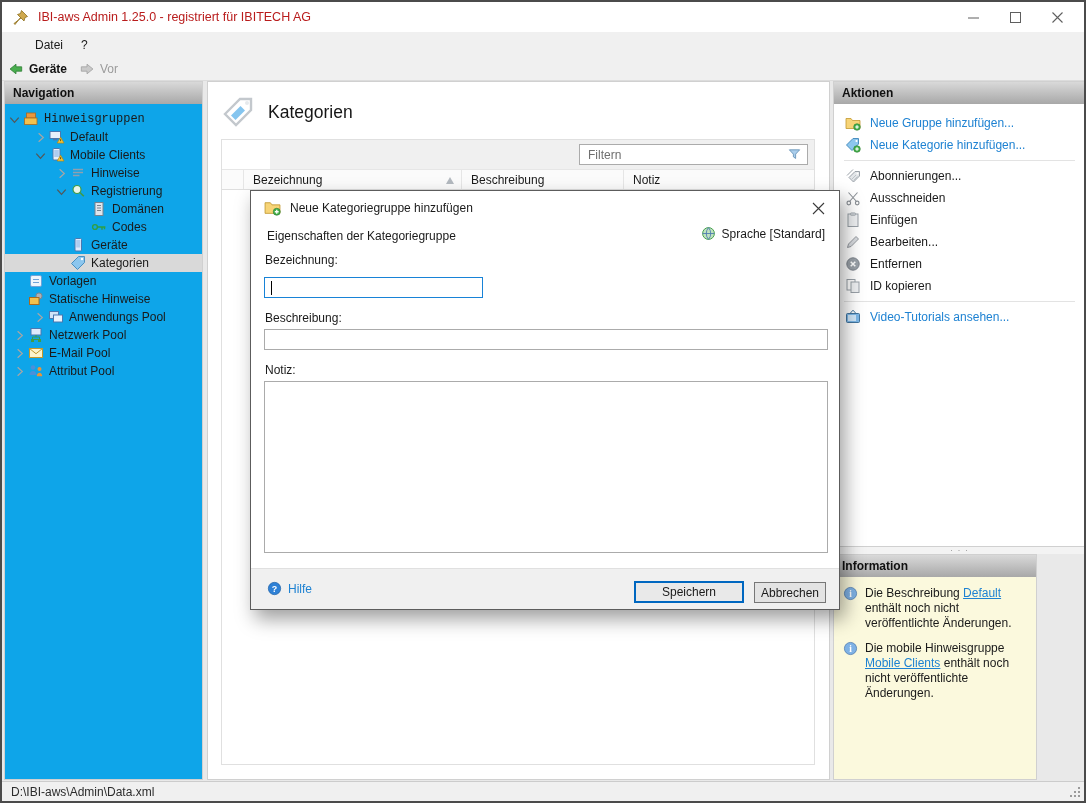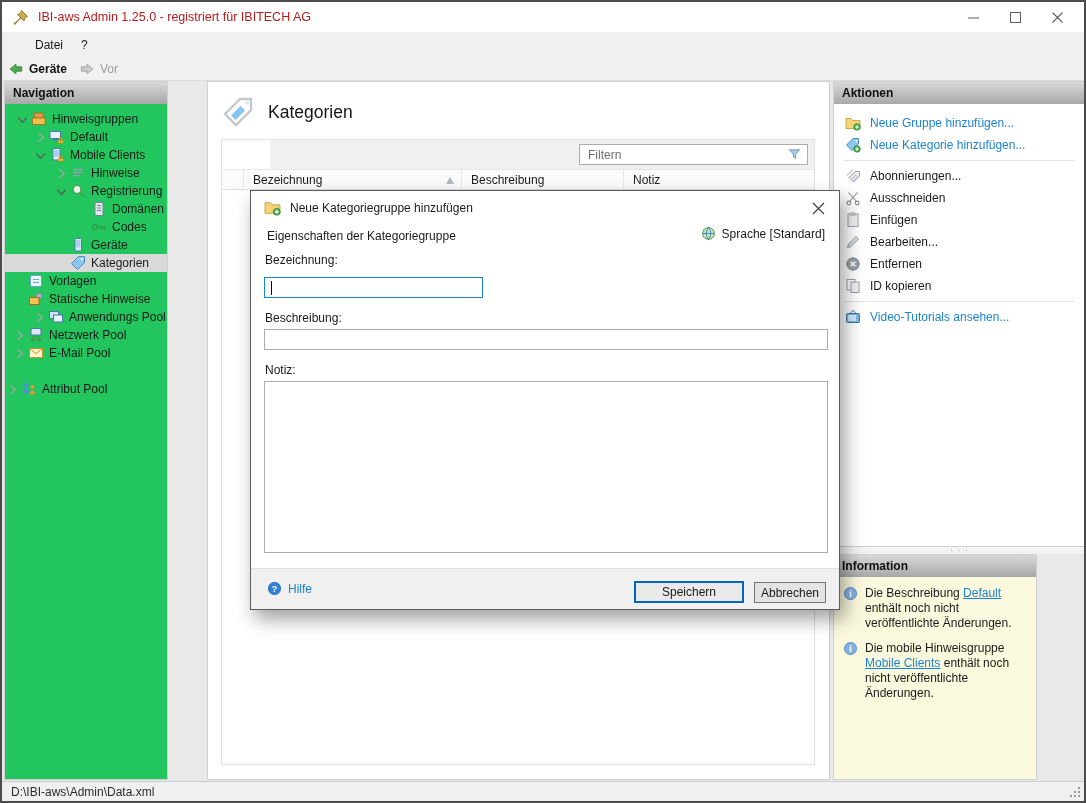--- a/index.html
+++ b/index.html
@@ -21,21 +21,21 @@
   .menu-item{padding:0 9px;height:100%;display:flex;align-items:center;}
   .toolbar{position:absolute;left:0;top:55px;right:0;height:24px;background:#f0f0f0;border-bottom:1px solid #dcdcdc;display:flex;align-items:center;padding-left:6px;}
   .tb-item{display:flex;align-items:center;gap:5px;margin-right:12px;}
   .tb-item .tbicon{width:16px;height:14px;}
   .tb-back-label{font-weight:bold;color:#111;}
   .tb-fwd-label{color:#9b9b9b;}
 
   
   .panel-header{height:22px;line-height:22px;padding-left:8px;font-weight:bold;color:#101010;
     background:linear-gradient(#d9d9d9,#a8a8a8);}
-  .nav-panel{position:absolute;left:2px;top:79px;width:164px;height:699px;background:#22c55e;border:1px solid #d0d0d0;}
+  .nav-panel{position:absolute;left:2px;top:79px;width:199px;height:699px;background:#0ea5e9;border:1px solid #d0d0d0;}
   .tree{padding-top:6px;}
   .trow{height:18px;display:flex;align-items:center;white-space:nowrap;cursor:default;}
   .trow.sel{background:#d9d9d9;}
   .chev{width:15px;height:15px;flex:none;display:inline-flex;}
   .ticon{width:16px;height:16px;flex:none;margin:0 5px 0 1px;display:inline-flex;}
 
   
   .content-panel{position:absolute;left:205px;top:79px;width:623px;height:699px;background:#fff;border:1px solid #d0d0d0;}
   .content-head{display:flex;align-items:center;gap:13px;padding:13px 0 0 13px;}
   .content-head .bigicon{width:34px;height:34px;flex:none;}
@@ -150,21 +150,21 @@
             <path d="M8 2.5v3H1.5v5H8v3L14.8 8z" fill="#c9c9c9" stroke="#9e9e9e" stroke-width="0.9"></path>
           </svg>
         </span>
       <span class="tb-fwd-label">Vor</span>
     </span>
   </div>
 
   <div class="nav-panel">
     <div class="panel-header">Navigation</div>
     <div class="tree" id="tree">
-        <div class="trow" style="padding-left: 10px;">
+        <div class="trow" style="padding-left: 2px; font-family: Liberation Mono, monospace;">
           <span class="chev">
             <svg viewBox="0 0 16 16">
               <path d="M3.5 6l4.5 5 4.5-5" fill="none" stroke="#555" stroke-width="1.3"></path>
             </svg>
           </span>
           <span class="ticon">
             <svg viewBox="0 0 16 16">
               <rect x="3.5" y="2" width="9" height="5" fill="#e8973f" stroke="#a96a1f" stroke-width="0.8"></rect>
               <rect x="1.5" y="7" width="12.5" height="6.5" fill="#f2c14e" stroke="#a96a1f" stroke-width="0.8"></rect>
             </svg>
@@ -327,21 +327,21 @@
             </svg>
           </span>
           <span class="ticon">
             <svg viewBox="0 0 16 16">
               <rect x="1.5" y="3.5" width="13" height="9" fill="#fdf3cc" stroke="#c2982e"></rect>
               <path d="M1.5 3.5L8 8.7l6.5-5.2" fill="none" stroke="#c2982e"></path>
             </svg>
           </span>
           <span>E-Mail Pool</span>
         </div>
-        <div class="trow" style=" margin-top: 18px;">
+        <div class="trow" style="padding-left: 7px;">
           <span class="chev">
             <svg viewBox="0 0 16 16">
               <path d="M6 3.5l5 4.5-5 4.5" fill="none" stroke="#a6a6a6" stroke-width="1.3"></path>
             </svg>
           </span>
           <span class="ticon">
             <svg viewBox="0 0 16 16">
               <circle cx="5" cy="4.5" r="2.3" fill="#4a90d9"></circle>
               <path d="M1.5 12c0-2.5 1.6-4 3.5-4s3.5 1.5 3.5 4z" fill="#4a90d9"></path>
               <circle cx="11.5" cy="6" r="2" fill="#e8943a"></circle>

